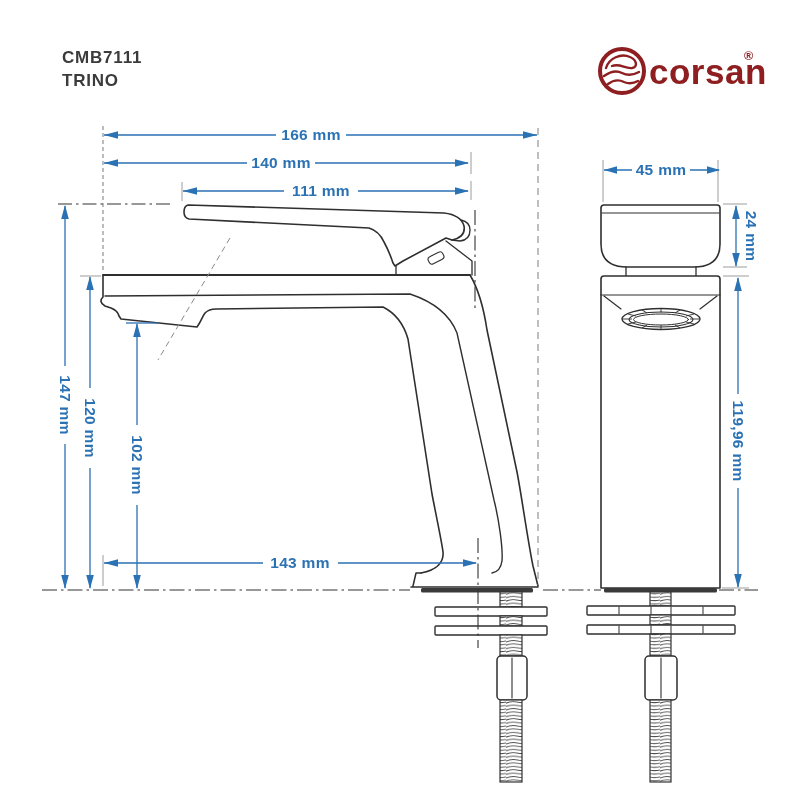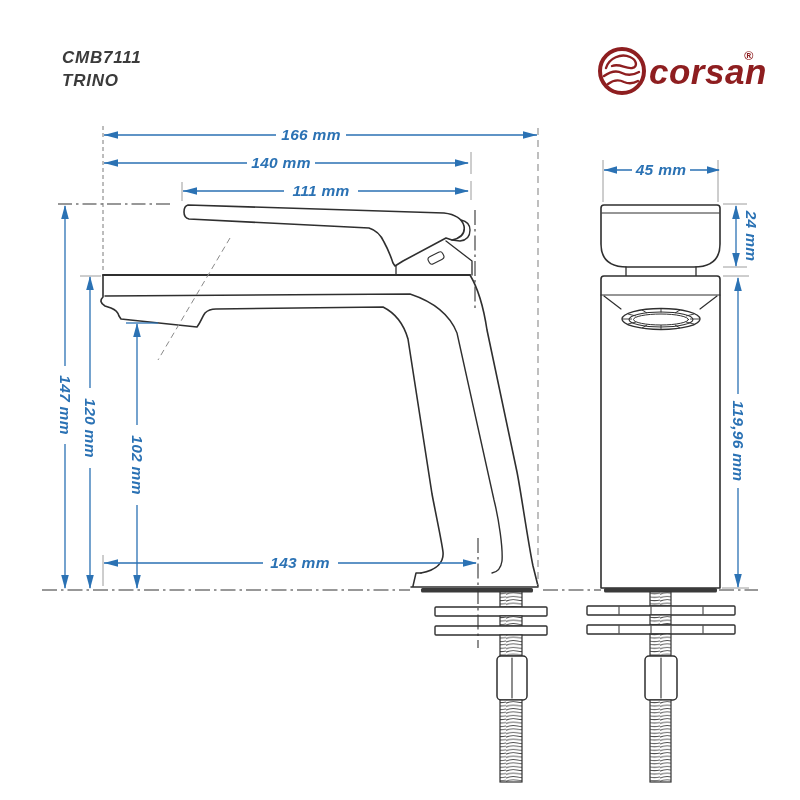--- a/index.html
+++ b/index.html
@@ -1,17 +1,17 @@
 <!DOCTYPE html>
 <html><head>
 <meta charset="utf-8">
 <style>
   html,body{margin:0;padding:0;background:#ffffff;}
   .stage{position:relative;width:800px;height:800px;background:#fff;overflow:hidden;
-         font-family:"Liberation Sans", sans-serif;font-style:italic;}
+         font-family:"Liberation Sans", sans-serif;}
   svg{display:block;}
   text{font-family:"Liberation Sans", sans-serif;}
   .hdr{font-size:17px;font-weight:700;fill:#3b3b3b;letter-spacing:.8px;}
   .dim{font-size:15.5px;font-weight:700;fill:#2b72b4;letter-spacing:.3px;}
   .logo-word{font-size:35px;font-weight:700;fill:#8e1e20;letter-spacing:.5px;}
   .logo-reg{font-size:12.5px;font-weight:700;fill:#8e1e20;}
   .ln{stroke:#2f2f2f;fill:none;stroke-linecap:round;stroke-linejoin:round;}
   .fillw{fill:#ffffff;}
   .blue{stroke:#2b72b4;fill:none;stroke-width:1.3;}
   .bluef{fill:#2b72b4;stroke:none;}

